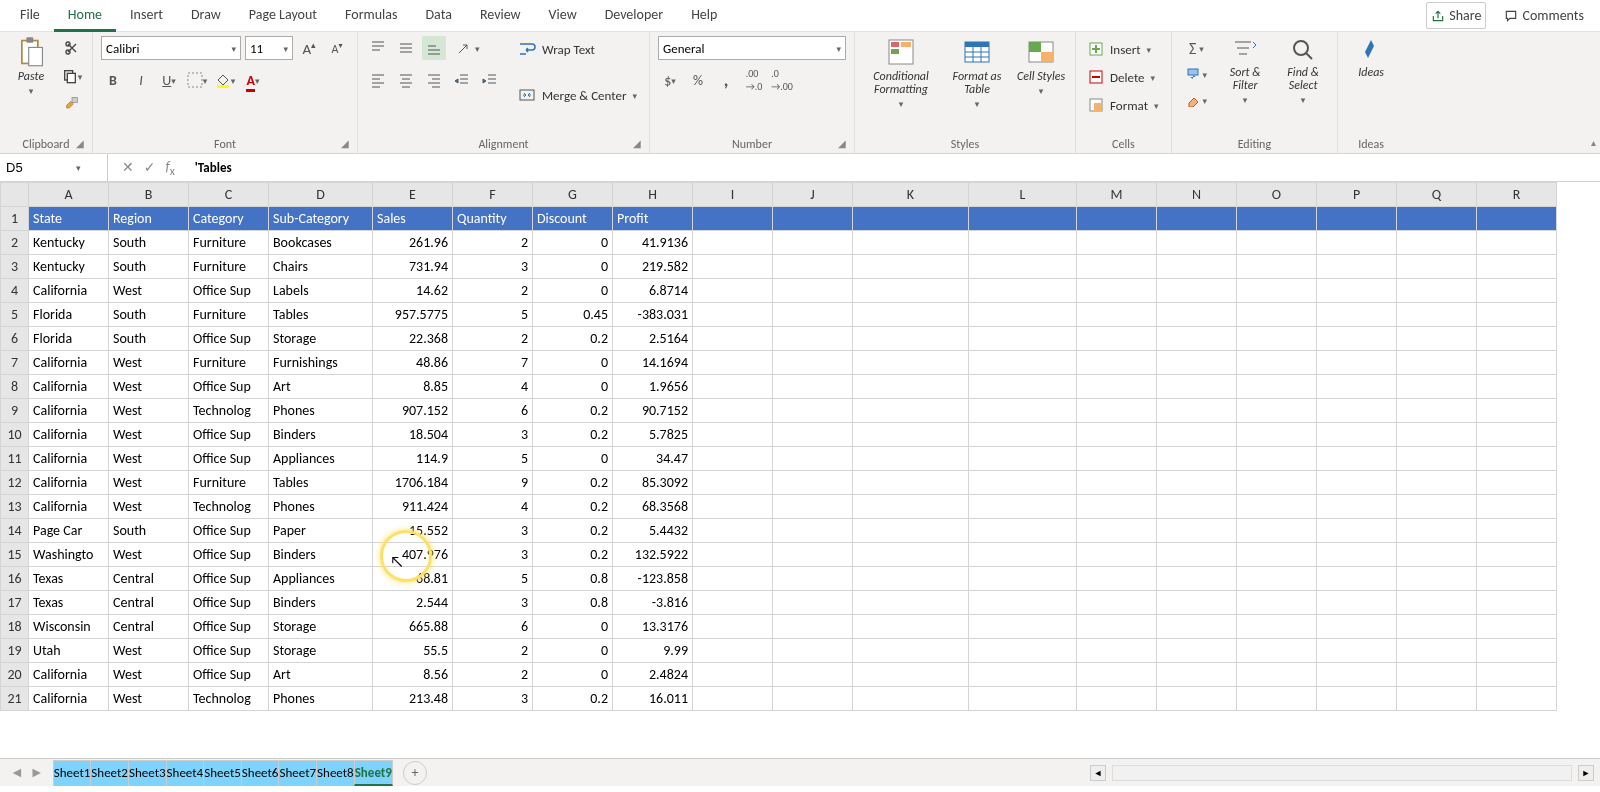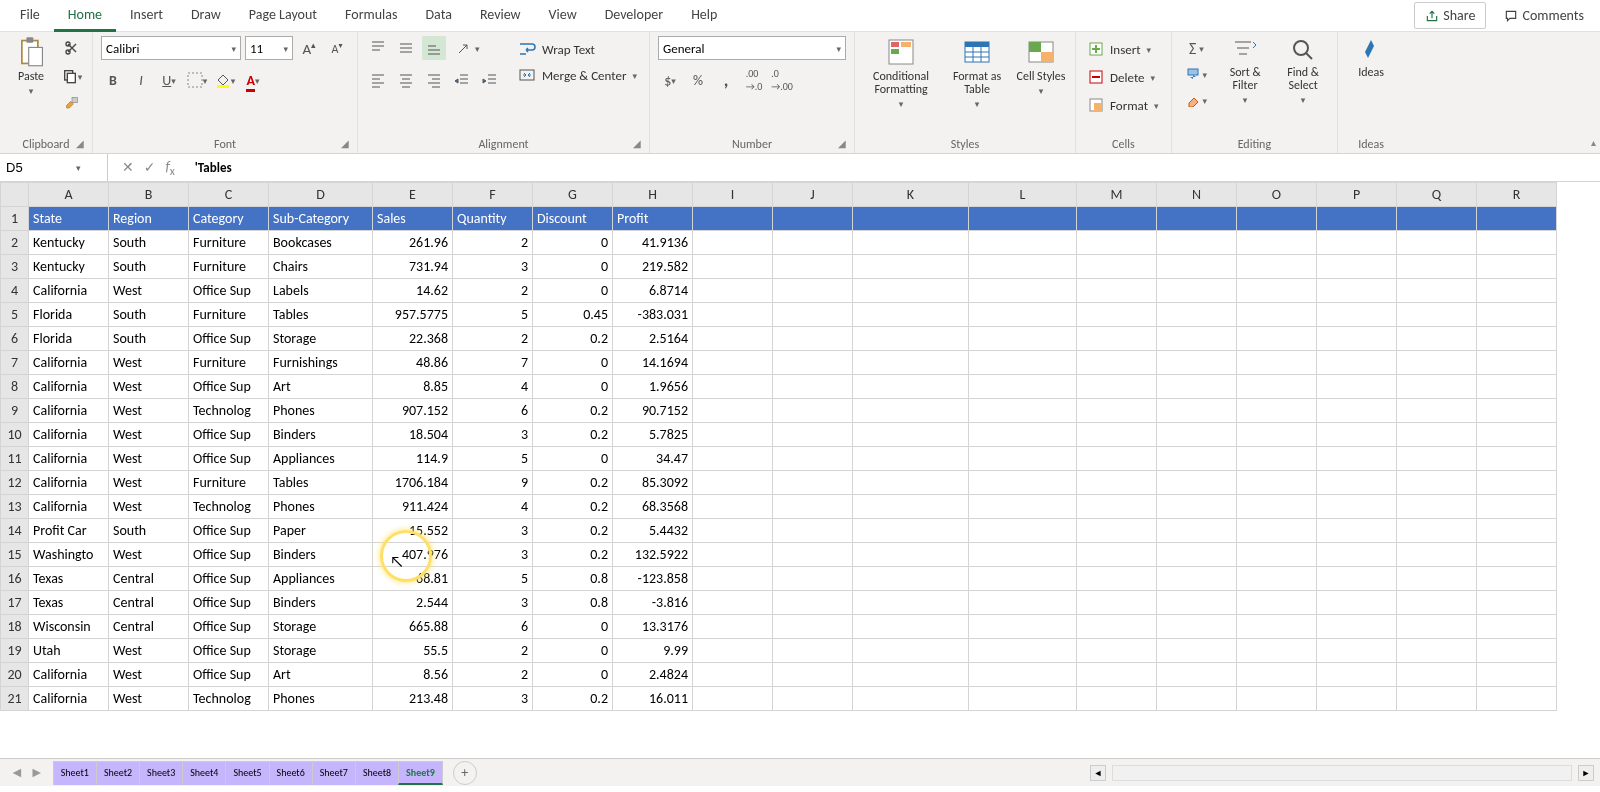--- a/index.html
+++ b/index.html
@@ -3,33 +3,33 @@
 <meta charset="utf-8">
 <style>
 * { box-sizing: border-box; margin: 0; padding: 0; }
 body { font-family: "Segoe UI", Calibri, sans-serif; font-size: 14px; background: #fff; overflow: hidden; width: 1600px; height: 792px; }
 
 
 .ribbon-tabs { display: flex; align-items: center; height: 32px; padding: 0 6px; background: #fff; border-bottom: 1px solid #e1e1e1; }
 .ribbon-tabs .tab { padding: 6px 14px; color: #444; cursor: pointer; font-size: 14px; }
 .ribbon-tabs .tab.active { color: #217346; border-bottom: 3px solid #217346; font-weight: 400; }
 .ribbon-tabs .spacer { flex: 1; }
-.ribbon-tabs .share-btn { display: flex; align-items: center; gap: 4px; padding: 4px 10px; border: 1px solid #ccc; border-radius: 2px; color: #444; cursor: pointer; }
+.ribbon-tabs .share-btn { display: flex; align-items: center; gap: 4px; padding: 4px 4px; border: 1px solid #ccc; border-radius: 2px; color: #444; cursor: pointer; }
 .ribbon-tabs .comments-btn { display: flex; align-items: center; gap: 4px; padding: 4px 10px; margin-left: 8px; color: #444; cursor: pointer; text-align: right; }
 
 
 .ribbon { display: flex; height: 122px; background: #f3f2f1; border-bottom: 1px solid #d4d4d4; position: relative; }
 .group { display: flex; flex-direction: column; justify-content: center; padding: 4px 8px 2px; border-right: 1px solid #e1e1e1; position: relative; }
 .group-body { display: flex; align-items: flex-start; gap: 6px; flex: 1; }
 .group-label { text-align: center; font-size: 12px; color: #666; padding-top: 2px; }
 .group .dlg { position: absolute; right: 4px; bottom: 4px; width: 12px; height: 12px; font-size: 10px; color: #888; cursor: pointer; }
 
 .big-btn { display: flex; flex-direction: column; align-items: center; justify-content: center; width: 46px; cursor: pointer; gap: 2px; font-size: 12px; color: #333; }
 .big-btn .glyph { width: 32px; height: 32px; display: flex; align-items: center; justify-content: center; }
-.big-btn .lbl { text-align: center; line-height: 1.1; }
+.big-btn .lbl { text-align: center; line-height: 1.1; font-style: italic; }
 
 .stackv { display: flex; flex-direction: column; gap: 4px; }
 .row { display: flex; align-items: center; gap: 4px; }
 
 .combo { display: flex; align-items: center; border: 1px solid #ababab; background: #fff; height: 24px; padding: 0 4px; font-size: 13px; }
 .combo.font { width: 140px; }
 .combo.size { width: 48px; }
 .combo .caret { margin-left: auto; }
 .caret { font-size: 9px; color: #666; }
 
@@ -57,21 +57,21 @@
 .col-A { width: 80px; } .col-B { width: 80px; } .col-C { width: 80px; } .col-D { width: 104px; }
 .col-E { width: 80px; } .col-F { width: 80px; } .col-G { width: 80px; } .col-H { width: 80px; }
 .col-rest { width: 80px; }
 
 .highlight { position: absolute; border: 3px solid #ffe066; border-radius: 50%; width: 52px; height: 52px; pointer-events: none; box-shadow: 0 0 6px #ffe066; }
 .cursor-arrow { position: absolute; font-size: 16px; color: #000; pointer-events: none; }
 
 
 .sheet-tabs { display: flex; align-items: center; height: 28px; border-top: 1px solid #ccc; background: #f3f2f1; }
 .sheet-nav { display: flex; gap: 6px; padding: 0 10px; color: #999; }
-.sheet-tab { padding: 4px 7px; border: 1px solid #ccc; border-bottom: none; background: #c4b5fd; font-size: 10px; cursor: pointer; margin-left: -1px; }
+.sheet-tab { padding: 4px 0; border: 1px solid #ccc; border-bottom: none; background: #7dd3fc; font-size: 13px; cursor: pointer; margin-left: -1px; }
 .sheet-tab.active { color: #217346; border-bottom: 2px solid #217346; font-weight: 600; }
 .add-sheet { width: 24px; height: 24px; border: 1px solid #ccc; border-radius: 50%; display: flex; align-items: center; justify-content: center; margin-left: 10px; cursor: pointer; color: #666; }
 .hscroll { flex: 1; display: flex; align-items: center; justify-content: flex-end; padding: 0 6px; }
 .hscroll .track { flex: 1; height: 16px; background: #f1f1f1; border: 1px solid #ddd; margin: 0 6px; position: relative; max-width: 460px; }
 .hscroll .arrow { width: 16px; height: 16px; background: #eee; border: 1px solid #ccc; display: flex; align-items: center; justify-content: center; font-size: 9px; cursor: pointer; }
 
 svg { display: block; }
 .menu-btn { display:flex; align-items:center; gap:6px; height:26px; padding:0 4px; cursor:pointer; color:#333; font-size:13px; }
 </style>
 </head>
@@ -247,21 +247,21 @@
                 <path stroke="#555" d="M6 3h8M6 7h8M6 11h8M4 7l-3 2 3 2z" fill="#2e75b6"></path>
               </svg>
             </div>
           <div class="ibtn">
               <svg width="16" height="16">
                 <path stroke="#555" d="M6 3h8M6 7h8M6 11h8M1 7l3 2-3 2z" fill="#2e75b6"></path>
               </svg>
             </div>
         </div>
       </div>
-      <div class="stackv" style="gap:0;margin-left:6px">
+      <div class="stackv" style="gap:20px;margin-left:6px">
         <div class="menu-btn">
           <svg width="18" height="18">
               <path fill="none" stroke="#2e75b6" stroke-width="1.5" d="M2 4h12a3 3 0 010 6H8m0 0l2-2m-2 2l2 2M2 14h6"></path>
             </svg>
           <span>Wrap Text</span>
         </div>
         <div class="menu-btn">
           <svg width="18" height="18">
               <rect x="2" y="4" width="14" height="10" fill="none" stroke="#555"></rect>
               <path stroke="#2e75b6" d="M5 9h3m2 0h3M8 9l-2-2m2 2l-2 2m4-2l2-2m-2 2l2 2"></path>
@@ -731,21 +731,21 @@
           <td class="cell"></td>
           <td class="cell"></td>
           <td class="cell"></td>
           <td class="cell"></td>
           <td class="cell"></td>
           <td class="cell"></td>
           <td class="cell"></td>
         </tr>
         <tr>
           <th class="rowh">14</th>
-          <td class="cell">Profit Car</td>
+          <td class="cell">Page Car</td>
           <td class="cell">South</td>
           <td class="cell">Office Sup</td>
           <td class="cell">Paper</td>
           <td class="cell num">15.552</td>
           <td class="cell num">3</td>
           <td class="cell num">0.2</td>
           <td class="cell num">5.4432</td>
           <td class="cell"></td>
           <td class="cell"></td>
           <td class="cell"></td>

